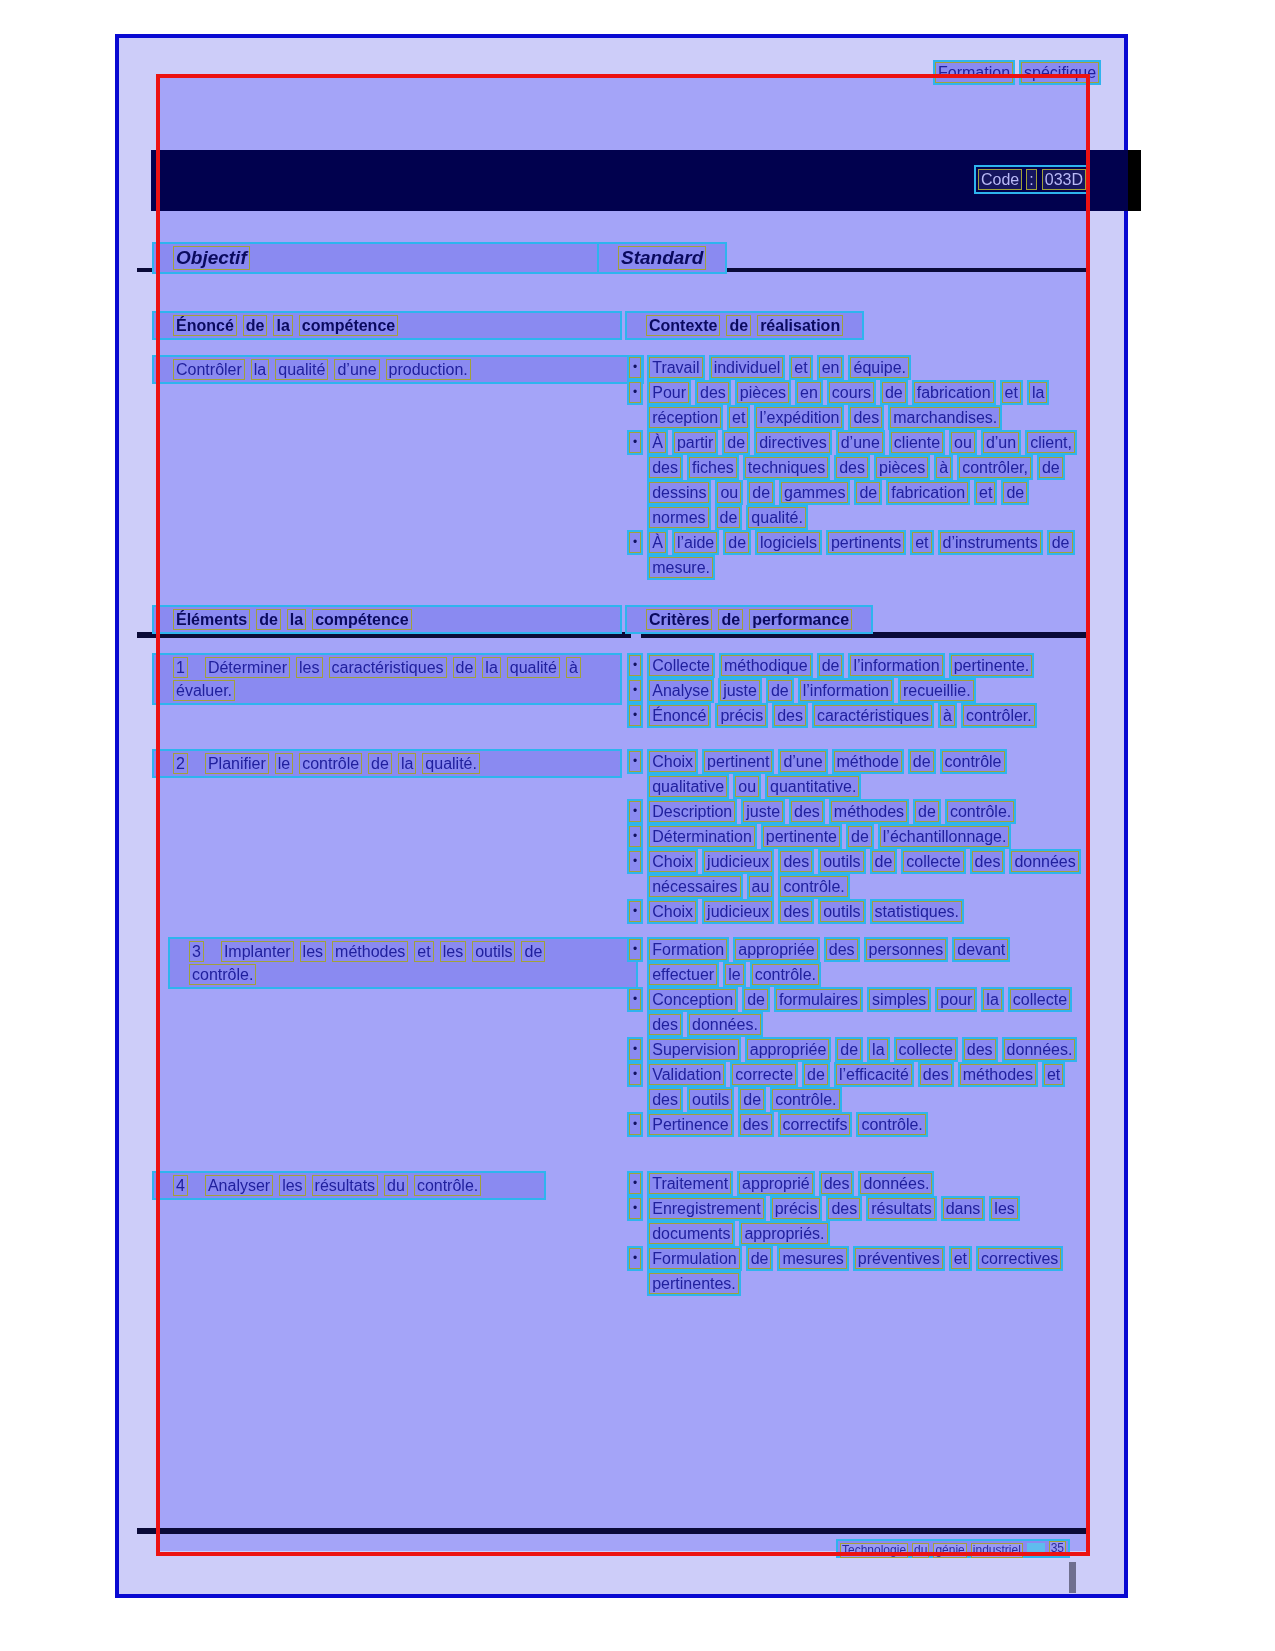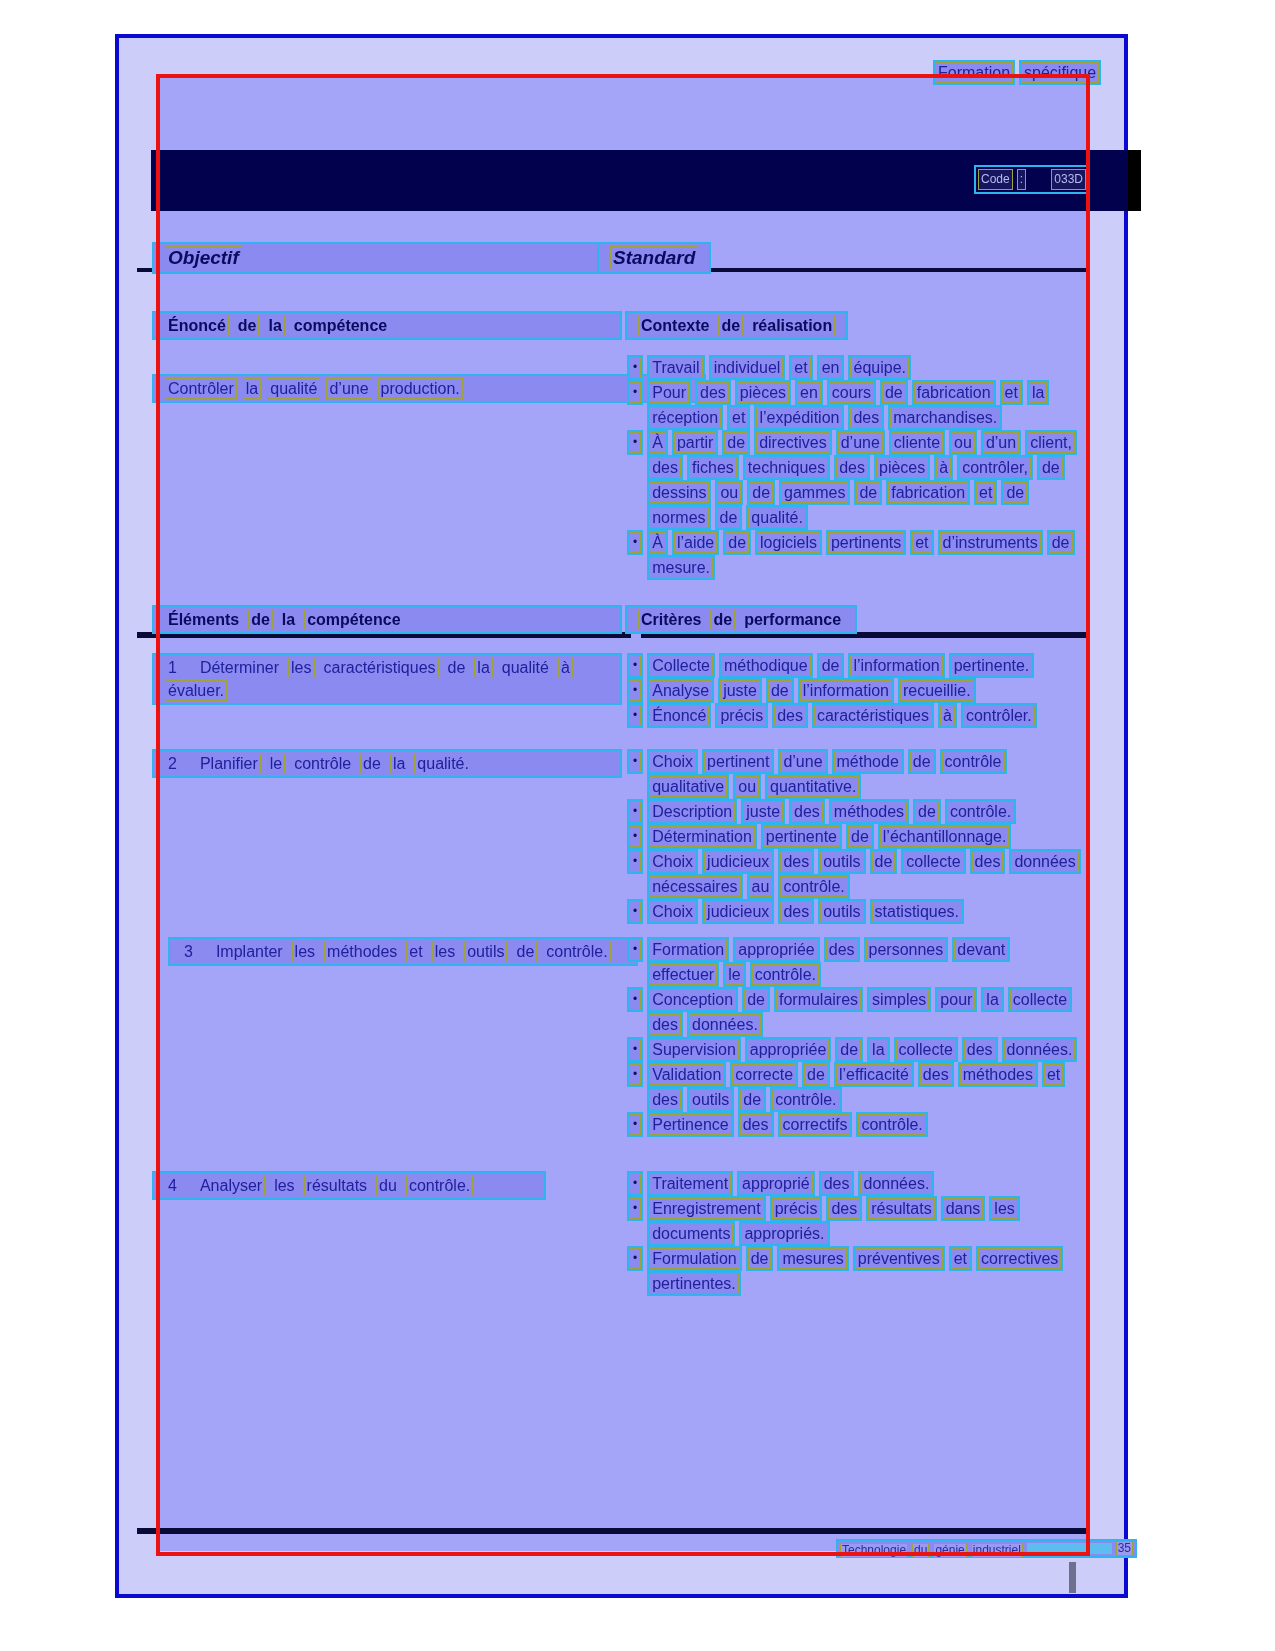--- a/index.html
+++ b/index.html
@@ -45,50 +45,50 @@
     background:#8a8af1;
     border:1px solid #a1a13a;
     box-shadow:0 0 0 2px #2eb4ee;
     padding:0 2px;margin:2px 4px;
     vertical-align:top;white-space:nowrap;
   }
   
   .band{
     background:#8a8af1;
     border:2px solid #2eb4ee;
-    padding:1px 8px;box-sizing:border-box;z-index:5;
+    padding:1px 16px;box-sizing:border-box;z-index:5;
   }
   .band .w{box-shadow:none;margin:1px 3px;background:transparent;}
   .head-band .w{font-weight:bold;color:#0a0a5e;}
   .title-band .w{font-weight:bold;font-style:italic;font-size:19px;line-height:22px;color:#0a0a5e;}
   .fit{display:inline-block;}
   .num{margin-right:14px !important;}
 
   
   .crit-list{width:461px;z-index:5;}
   .crit-row{display:flex;align-items:flex-start;}
   .crit-marker{font-size:12px;line-height:19px;color:#101060;padding:0 3px;flex:none;}
   .crit-words{flex:1;}
 
   
   #code-band{
     left:974px;top:165px;width:116px;height:29px;
     border:2px solid #2eb4ee;box-sizing:border-box;
     display:flex;align-items:center;z-index:6;
   }
   .w-bar{
-    display:inline-block;font-size:12px;line-height:19px;
+    display:inline-block;font-size:16px;line-height:19px;
     color:#b9b9f6;background:#16165e;
     border:1px solid #a1a13a;padding:0 2px;margin:0 2px;white-space:nowrap;
   }
   #code-spacer{flex:1;}
 
   
   #footer-band{
-    left:836px;top:1539px;width:301px;height:19px;
+    left:836px;top:1539px;width:234px;height:19px;
     border:2px solid #2eb4ee;box-sizing:border-box;
     background:#8a8af1;display:flex;align-items:center;z-index:5;
   }
   .w-sm{
     display:inline-block;font-size:12px;line-height:13px;color:#2b2b9b;
     background:#9a9af3;border:1px solid #a1a13a;
     padding:0 1px;margin:0 2px;white-space:nowrap;
   }
   #footer-spacer{flex:1;align-self:stretch;background:#5fbcee;margin:2px;}
 
@@ -113,21 +113,21 @@
   <span class="w-bar">033D</span>
 </div>
 
 <div class="abs band title-band" id="objectif-band" style="left:152px;top:242px;width:470px;"><span class="w">Objectif</span></div>
 <div class="abs band title-band fit" id="standard-band" style="left:597px;top:242px;"><span class="w">Standard</span></div>
 <div class="abs rule" id="rule1"></div>
 
 <div class="abs band head-band" style="left:152px;top:311px;width:470px;"><span class="w">Énoncé</span><span class="w">de</span><span class="w">la</span><span class="w">compétence</span></div>
 <div class="abs band head-band fit" style="left:625px;top:311px;"><span class="w">Contexte</span><span class="w">de</span><span class="w">réalisation</span></div>
 
-<div class="abs band" style="left:152px;top:374px;width:554px;"><span class="w">Contrôler</span><span class="w">la</span><span class="w">qualité</span><span class="w">d’une</span><span class="w">production.</span></div>
+<div class="abs band" style="left:152px;top:355px;width:492px;"><span class="w">Contrôler</span><span class="w">la</span><span class="w">qualité</span><span class="w">d’une</span><span class="w">production.</span></div>
 <div class="abs crit-list" style="left:625px;top:355px;">
     <div class="crit-row">
       <span class="w crit-marker">•</span>
       <span class="crit-words"><span class="w">Travail</span><span class="w">individuel</span><span class="w">et</span><span class="w">en</span><span class="w">équipe.</span></span>
     </div>
     <div class="crit-row">
       <span class="w crit-marker">•</span>
       <span class="crit-words"><span class="w">Pour</span><span class="w">des</span><span class="w">pièces</span><span class="w">en</span><span class="w">cours</span><span class="w">de</span><span class="w">fabrication</span><span class="w">et</span><span class="w">la</span><span class="w">réception</span><span class="w">et</span><span class="w">l’expédition</span><span class="w">des</span><span class="w">marchandises.</span></span>
     </div>
     <div class="crit-row">

